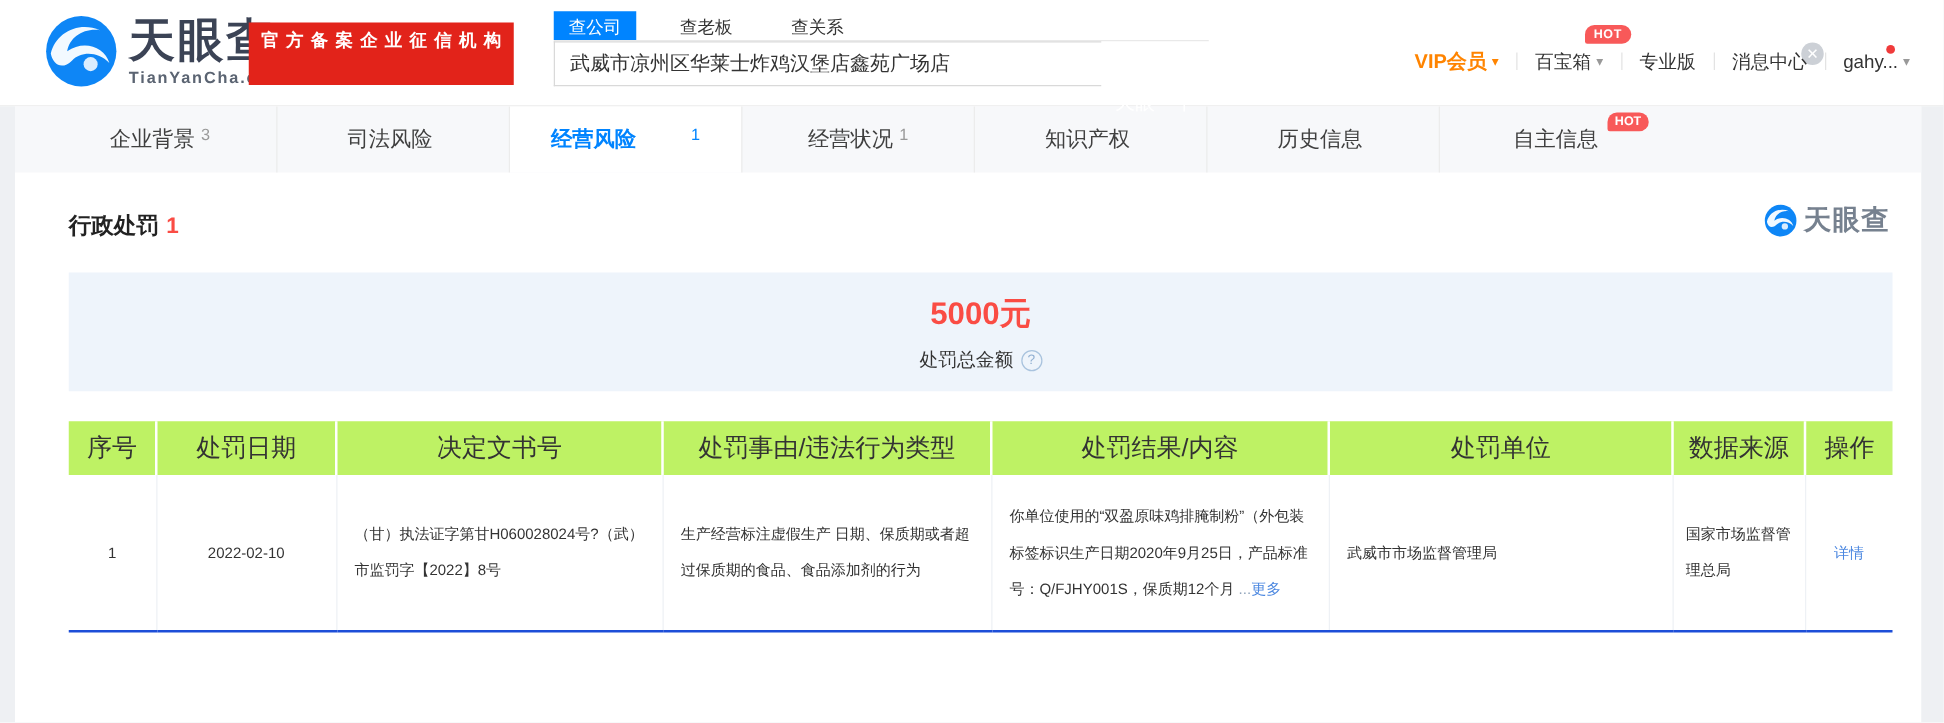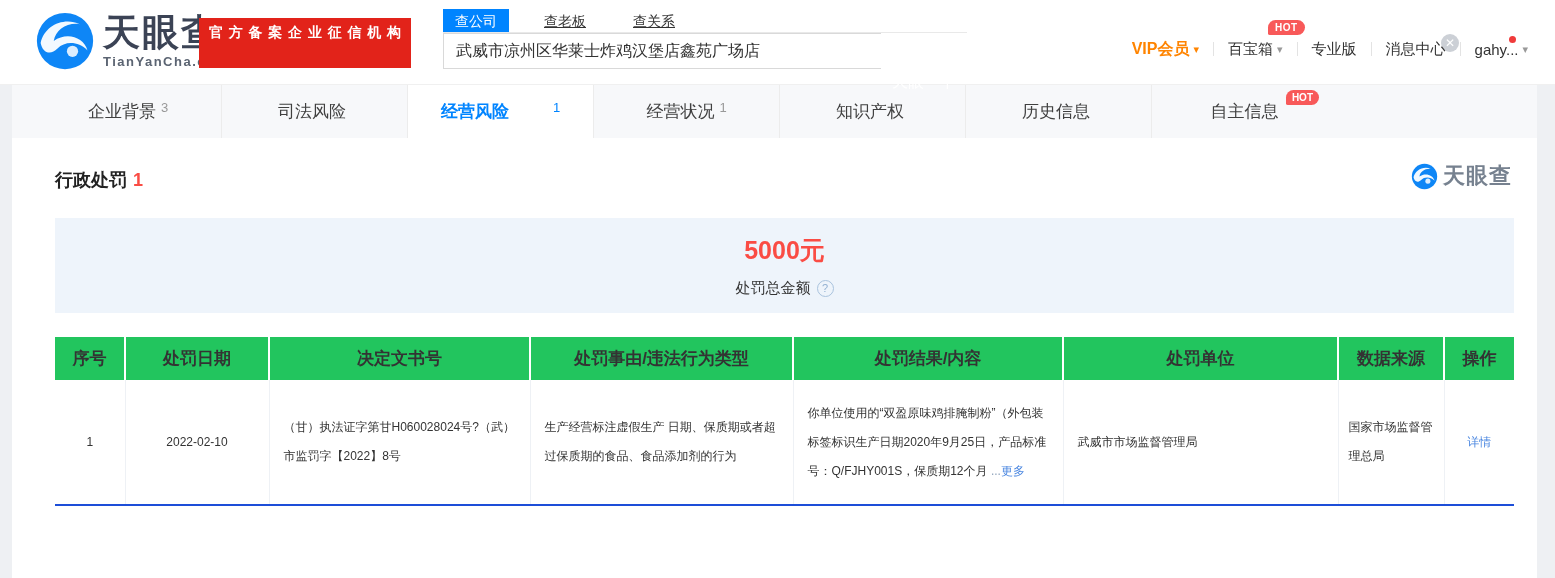--- a/index.html
+++ b/index.html
@@ -17,21 +17,21 @@
   .logo-txt { margin-left:8px; }
   .logo-brand { font-size:37px; font-weight:bold; color:#3b4355; letter-spacing:2px; line-height:40px; }
   .logo-domain { font-size:13px; font-weight:bold; color:#5b6472; letter-spacing:1.5px; margin-top:1px; }
   .cert-badge { position:absolute; left:199px; top:18px; width:212px; height:50px; background:#e2231a; color:#fff; padding:4px 10px 0 10px; }
   .cert-line { display:block; font-size:14px; font-weight:bold; line-height:21px; text-align:justify; text-align-last:justify; }
 
   .search-wrap { position:absolute; left:443px; top:9px; width:524px; }
   .search-tabs { display:flex; height:24px; border-bottom:1px solid #e9e9e9;gap:13px; }
   .search-tab { font-size:14px; color:#333; padding:0 12px; line-height:24px; cursor:pointer; }
   .search-tab.active { background:#0084ff; color:#fff; }
-  .search-tab + .search-tab { margin-left:10px;text-decoration:underline; }
+  .search-tab + .search-tab { margin-left:10px; }
   .search-row { display:flex; height:36px; }
   .search-input { flex:1; border:1px solid #d9d9d9; border-right:none; outline:none; font-size:16px; color:#333; padding:0 34px 0 12px; font-family:inherit; }
   .clear-btn { position:absolute; right:96px; top:34px; width:18px; height:18px; border-radius:50%; background:#ccd0d6; color:#fff; font-size:12px; line-height:18px; text-align:center; cursor:pointer; }
   .search-btn { width:86px; background:#0084ff; color:#fff; border:none; font-size:16px; cursor:pointer; font-family:inherit;margin-top:39px; }
 
   .topnav { position:absolute; right:27px; top:36px; display:flex; align-items:center; height:26px; }
   .nav-item { position:relative; font-size:15px; color:#333; cursor:pointer; display:flex; align-items:center; white-space:nowrap; }
   .nav-sep { width:1px; height:14px; background:#e3e3e3; margin:0 14px; }
   .nav-vip { color:#ff8400; font-weight:bold; font-size:16px; }
   .caret { font-size:11px; margin-left:4px; color:#999; }
@@ -59,21 +59,21 @@
   .watermark-txt { font-size:22px; font-weight:bold; color:#76818f; margin-left:5px; letter-spacing:1px; }
 
   
   .banner { position:absolute; left:43px; top:133px; width:1459px; height:95px; background:#eef4fb; display:flex; flex-direction:column; align-items:center; justify-content:center; }
   .amount { font-size:25px; font-weight:bold; color:#fa4c44; }
   .amount-label { margin-top:12px; font-size:15px; color:#333; display:flex; align-items:center; }
   .help-icon { width:17px; height:17px; border:1px solid #a9c3de; border-radius:50%; color:#93b1d2; font-size:11px; line-height:15px; text-align:center; margin-left:6px; cursor:pointer; }
 
   
   table { position:absolute; left:43px; top:252px; width:1459px; border-collapse:collapse; table-layout:fixed; }
-  thead th { height:43px; background:#22c55e; font-size:17px; font-weight:bold; color:#333; border-right:2px solid #fff; }
+  thead th { height:43px; background:#bef264; font-size:20px; font-weight:normal; color:#333; border-right:2px solid #fff; }
   thead th:last-child { border-right:none; }
   tbody td { height:125px; font-size:12px; color:#333; vertical-align:middle; border-right:1px solid #eef1f5; border-bottom:2px solid #1d4ed8; background:#fff; line-height:29px; }
   tbody td:last-child { border-right:none;margin-top:34px; }
   td.c { text-align:center; }
   td.l { text-align:left; padding:0 14px; }
   td.src { padding:0 10px; }
   a.blue { color:#4b87e0; text-decoration:none; cursor:pointer; }
   .ellip { color:#8fa3bb; }
 </style>
 </head>

